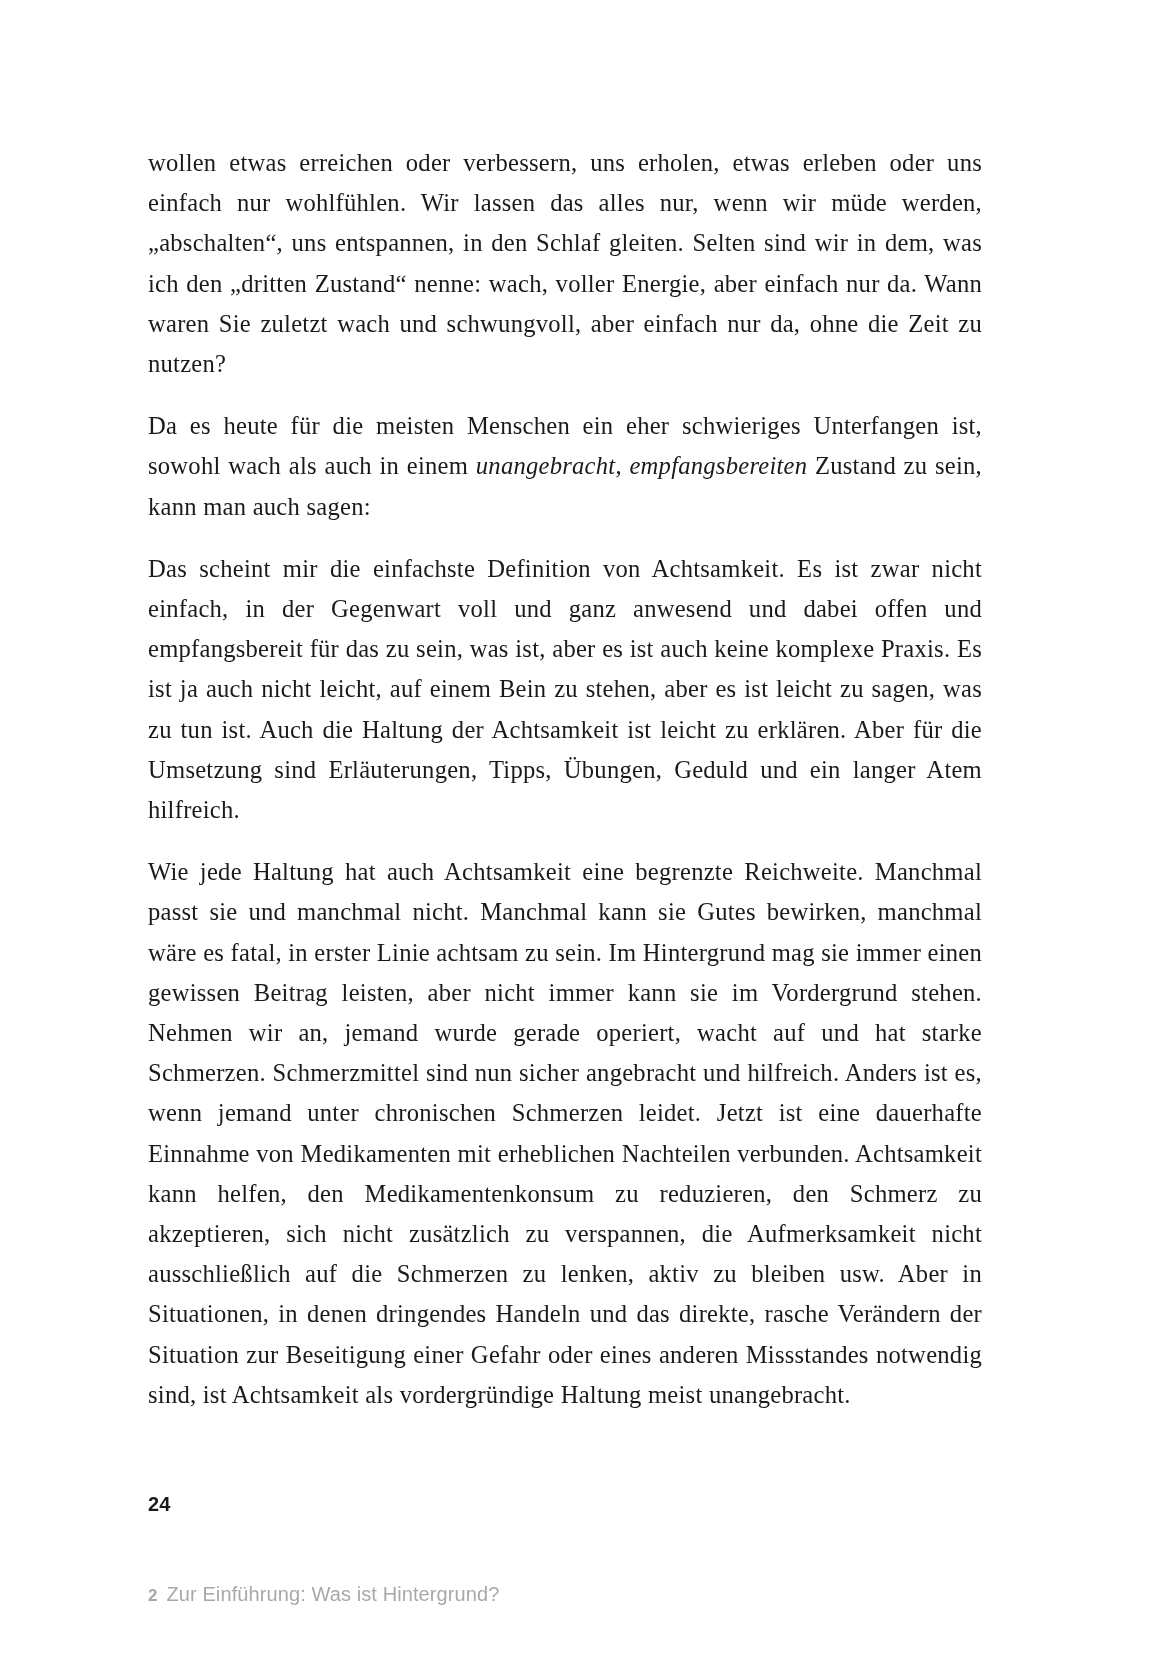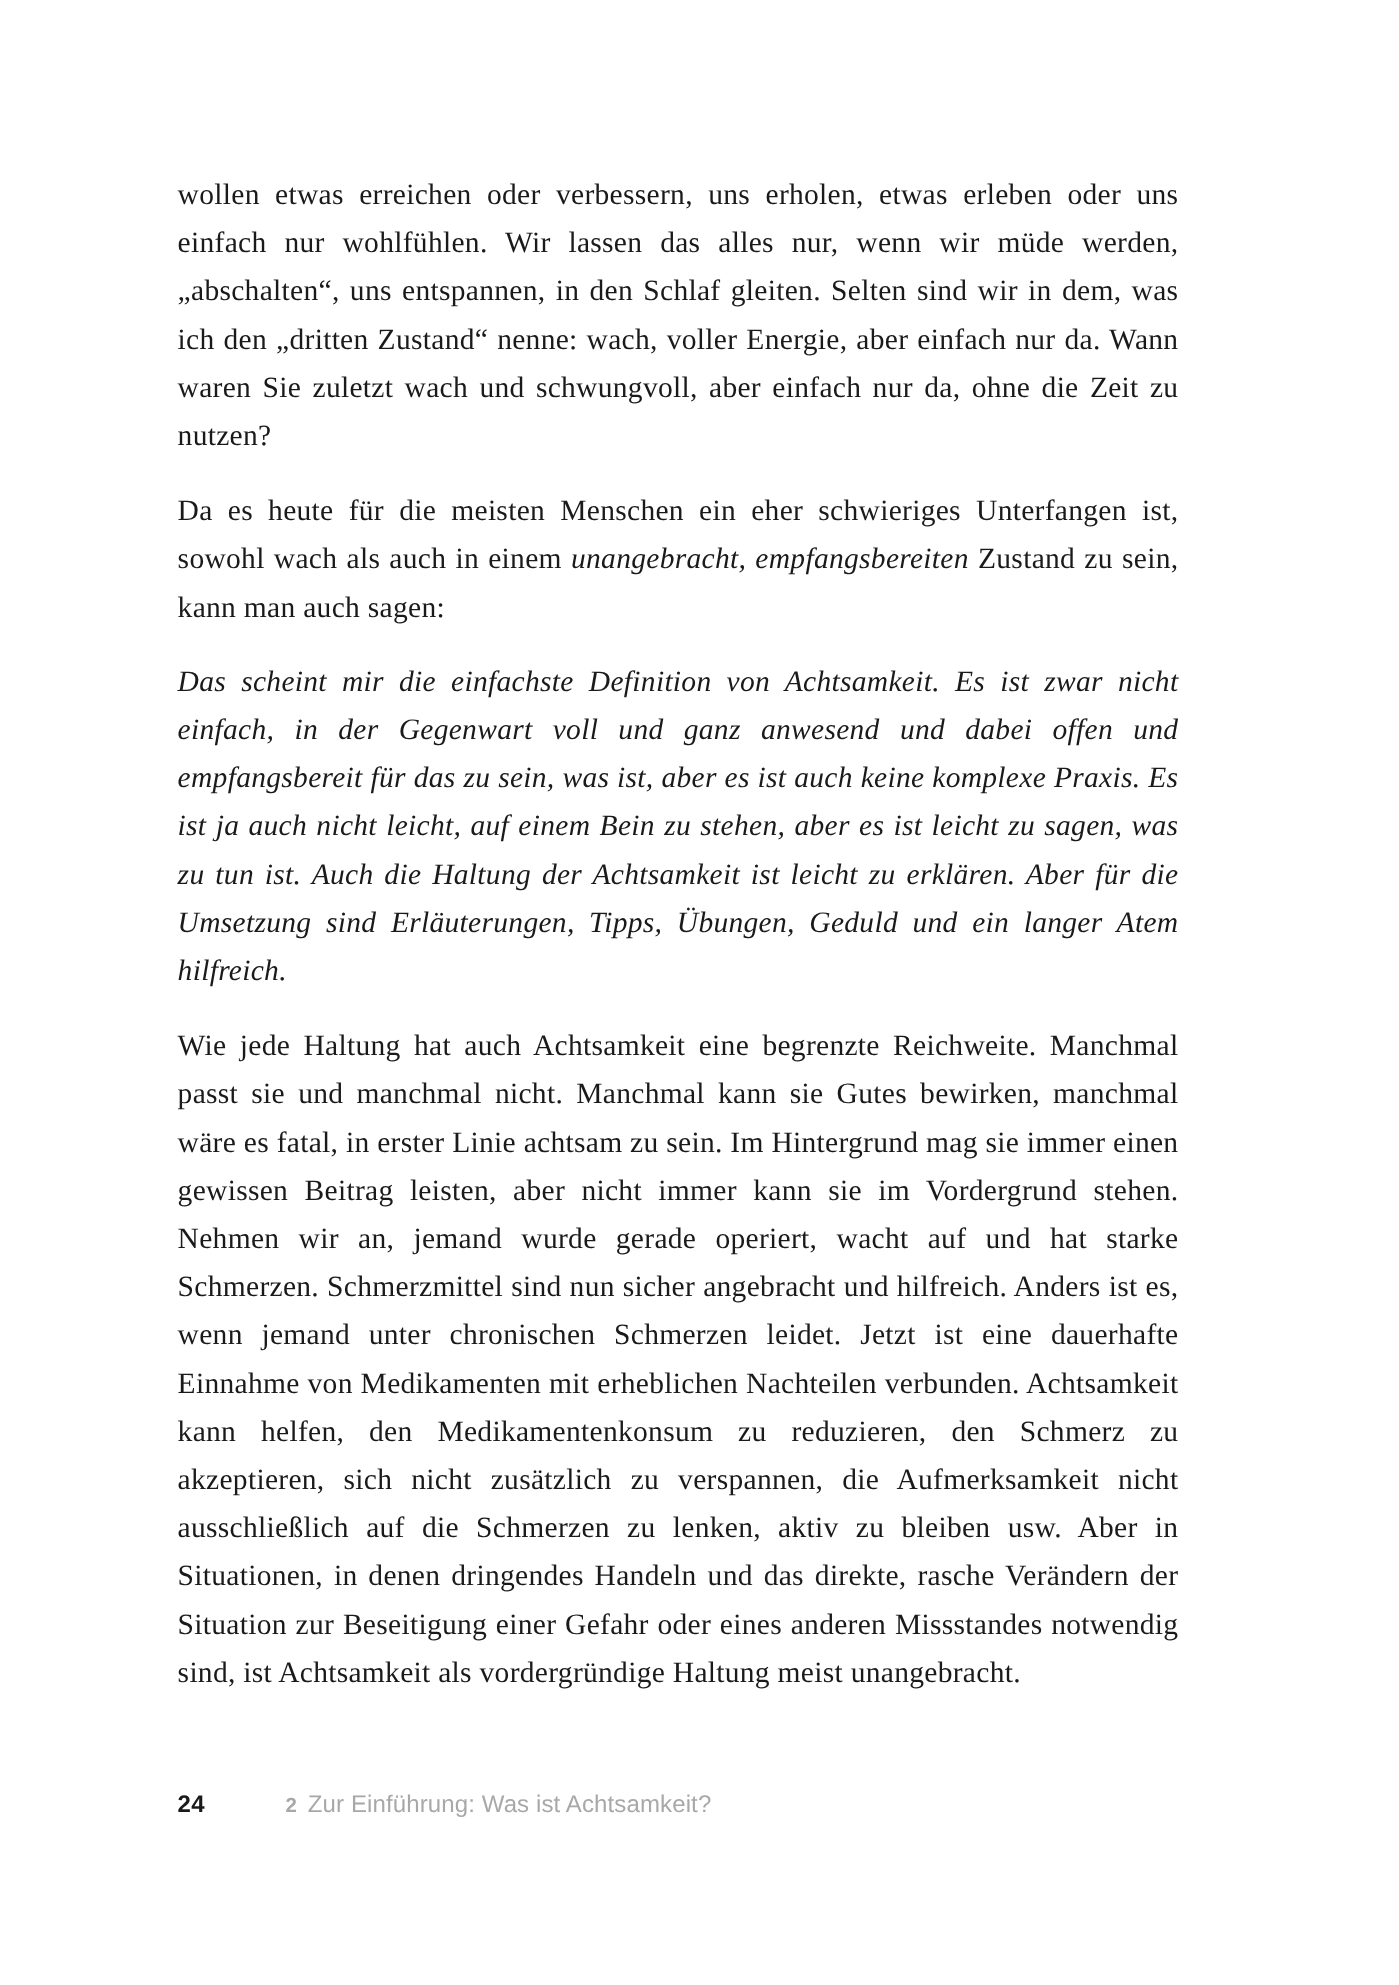--- a/index.html
+++ b/index.html
@@ -42,32 +42,32 @@
     margin-top: 48px;
   }
   p.para.italic-line {
     font-style: italic;
     text-align: left;
     margin-top: 30px;
     margin-bottom: 6px;
   }
   p.para.after-italic {
     margin-top: 22px;
-    font-style: italic;
   }
   em.inline-em {
     font-style: italic;
   }
   .footer {
     position: absolute;
     left: 148px;
     top: 1493px;
     width: 834px;
     display: flex;
     align-items: baseline;
+    flex-direction: column;
   }
   .folio {
     font-family: "Liberation Sans", "DejaVu Sans", sans-serif;
     font-size: 20px;
     font-weight: 700;
     color: #1a1a1a;
     letter-spacing: 0.01em;
     width: 90px;
     flex: 0 0 90px;
   }
@@ -105,17 +105,17 @@
     <p class="para after-italic">Das scheint mir die einfachste Definition von Achtsamkeit. Es ist zwar nicht einfach, in der Gegenwart voll und ganz anwesend und dabei offen und empfangsbereit für das zu sein, was ist, aber es ist auch keine komplexe Praxis. Es ist ja auch nicht leicht, auf einem Bein zu stehen, aber es ist leicht zu sagen, was zu tun ist. Auch die Haltung der Achtsamkeit ist leicht zu erklären. Aber für die Umsetzung sind Erläuterungen, Tipps, Übungen, Geduld und ein langer Atem hilfreich.</p>
 
     <p class="para gap-large">Wie jede Haltung hat auch Achtsamkeit eine begrenzte Reichweite. Manchmal passt sie und manchmal nicht. Manchmal kann sie Gutes bewirken, manchmal wäre es fatal, in erster Linie achtsam zu sein. Im Hintergrund mag sie immer einen gewissen Beitrag leisten, aber nicht immer kann sie im Vordergrund stehen. Nehmen wir an, jemand wurde gerade operiert, wacht auf und hat starke Schmerzen. Schmerzmittel sind nun sicher angebracht und hilfreich. Anders ist es, wenn jemand unter chronischen Schmerzen leidet. Jetzt ist eine dauerhafte Einnahme von Medikamenten mit erheblichen Nachteilen verbunden. Achtsamkeit kann helfen, den Medikamentenkonsum zu reduzieren, den Schmerz zu akzeptieren, sich nicht zusätzlich zu verspannen, die Aufmerksamkeit nicht ausschließlich auf die Schmerzen zu lenken, aktiv zu bleiben usw. Aber in Situationen, in denen dringendes Handeln und das direkte, rasche Verändern der Situation zur Beseitigung einer Gefahr oder eines anderen Missstandes notwendig sind, ist Achtsamkeit als vordergründige Haltung meist unangebracht.</p>
 
   </div>
 
   <div class="footer">
     <span class="folio">24</span>
     <span class="running-group">
       <span class="running-num">2</span>
-      <span class="running-title">Zur Einführung: Was ist Achtsamkeit?</span>
+      <span class="running-title">Zur Einführung: Was ist Hintergrund?</span>
     </span>
   </div>
 
 </div>
 
 </body></html>

